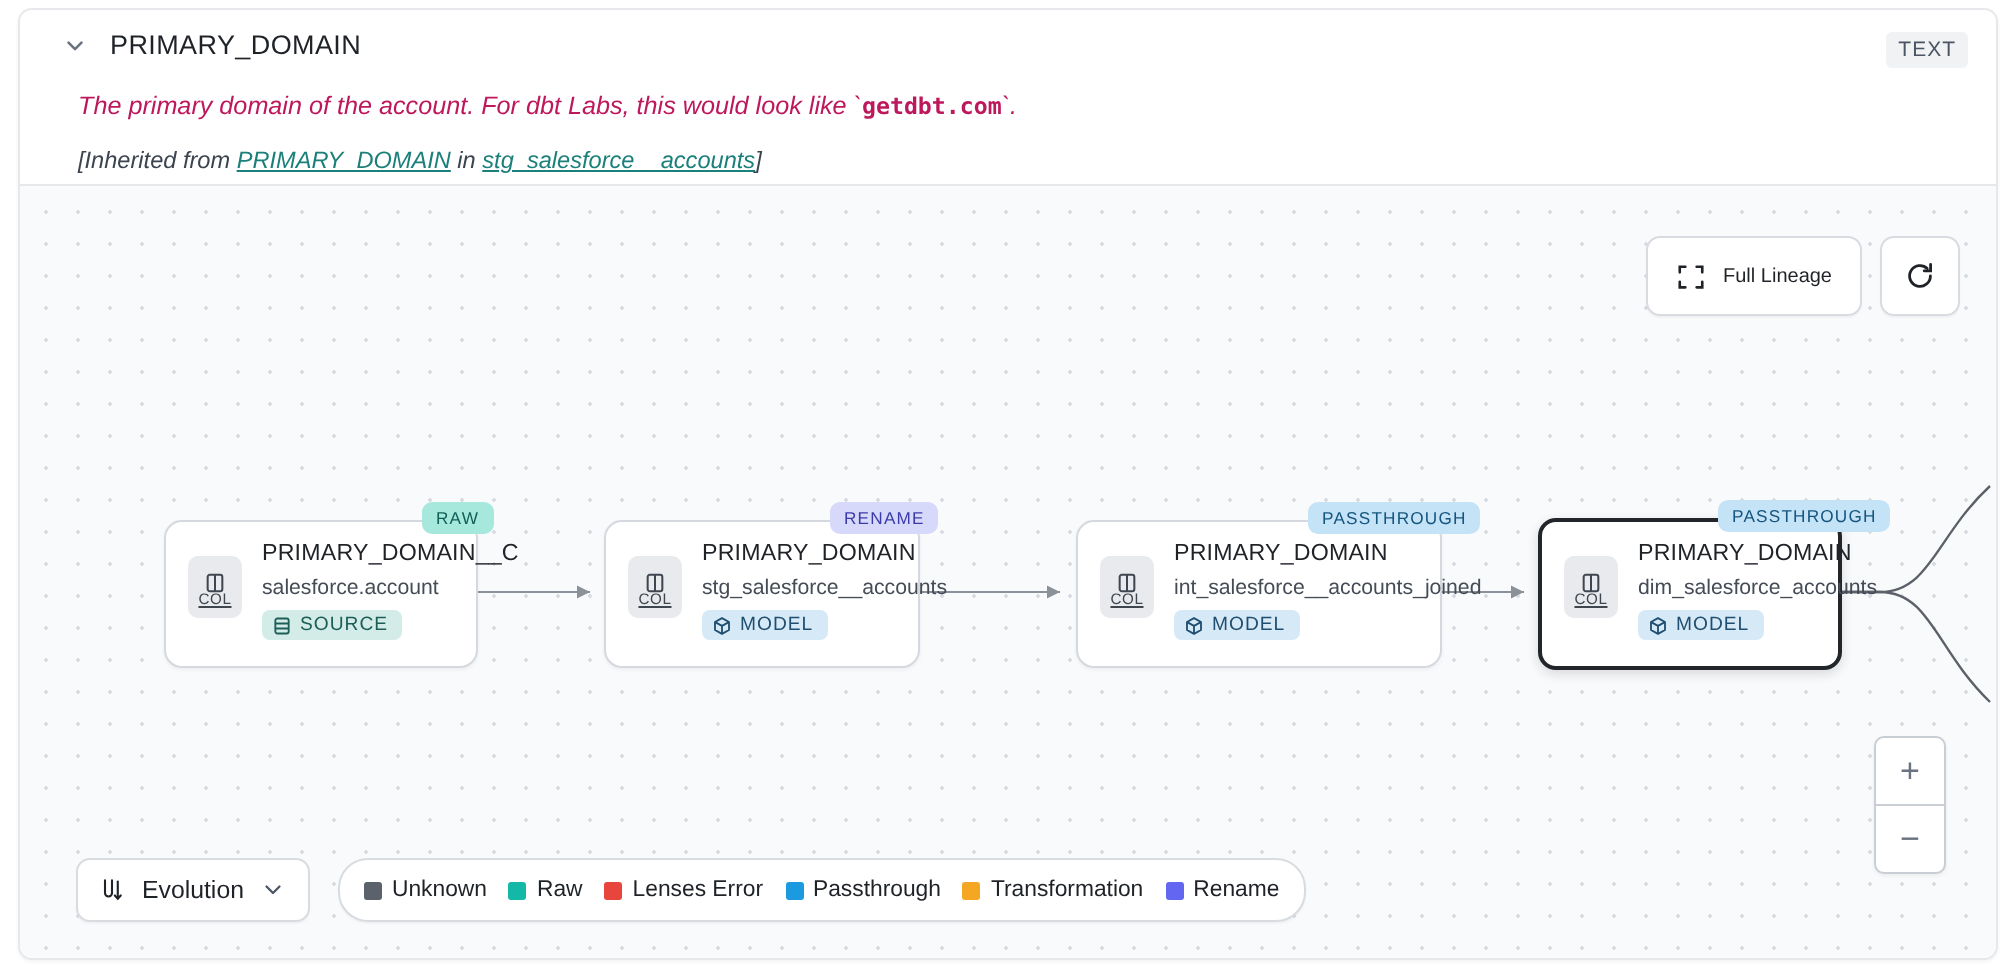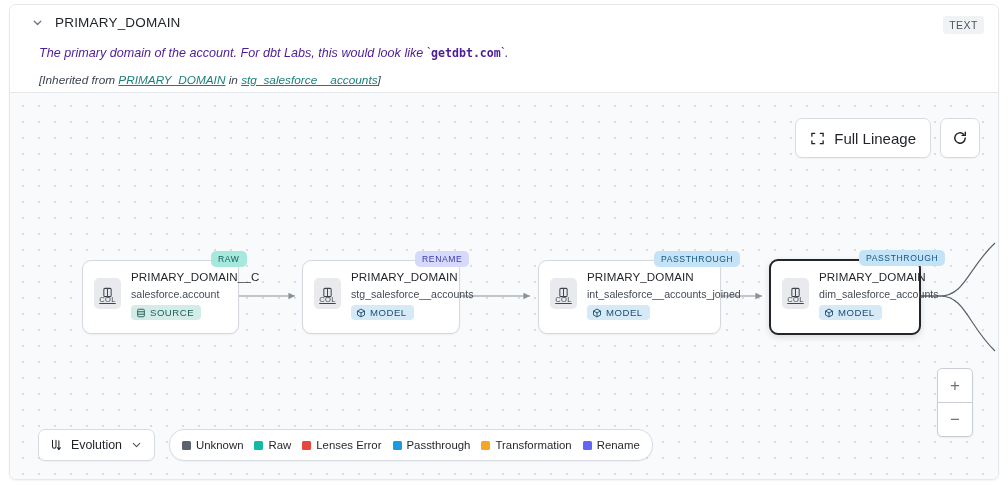--- a/index.html
+++ b/index.html
@@ -28,21 +28,21 @@
     font-size:13.5px;color:#1f2328;letter-spacing:.2px;
   }
   .text-badge{
     position:absolute;right:14px;top:11px;
     background:#f1f2f4;color:#4b5563;
     font-size:10.5px;letter-spacing:.5px;
     padding:3px 6px;border-radius:3px;
   }
   .desc{
     position:absolute;left:29px;top:41px;right:30px;
-    font-size:12.6px;font-style:italic;color:#4c1d95;
+    font-size:12.6px;font-style:italic;color:#be185d;
     font-weight:500;
     white-space:nowrap;
   }
   .desc .code{
     font-family:"DejaVu Sans Mono", monospace;
     font-style:normal;font-weight:bold;font-size:11.6px;
   }
   .inherit{
     position:absolute;left:29px;top:68px;
     font-size:11.8px;font-style:italic;color:#3c4450;
@@ -60,21 +60,21 @@
     overflow:hidden;
   }
 
   .edges{position:absolute;left:0;top:0;width:100%;height:100%;pointer-events:none;}
 
   
   .ctl-wrap{position:absolute;right:18px;top:25px;display:flex;gap:9px;align-items:center;}
   .btn{
     background:#fff;border:1px solid #d8dce1;border-radius:7px;
     height:38px;display:flex;align-items:center;gap:9px;
-    padding:0 14px;font-size:15px;color:#1f2328;
+    padding:0 14px;font-size:10px;color:#1f2328;
     box-shadow:0 1px 1px rgba(16,24,40,.04);
     cursor:pointer;
   }
   .btn.square{width:38px;padding:0;justify-content:center;}
   .icon-expand{width:15px;height:15px;display:block;}
   .icon-refresh{width:16px;height:16px;display:block;}
 
   
   .zoomctl{
     position:absolute;right:25px;bottom:42px;width:34px;

